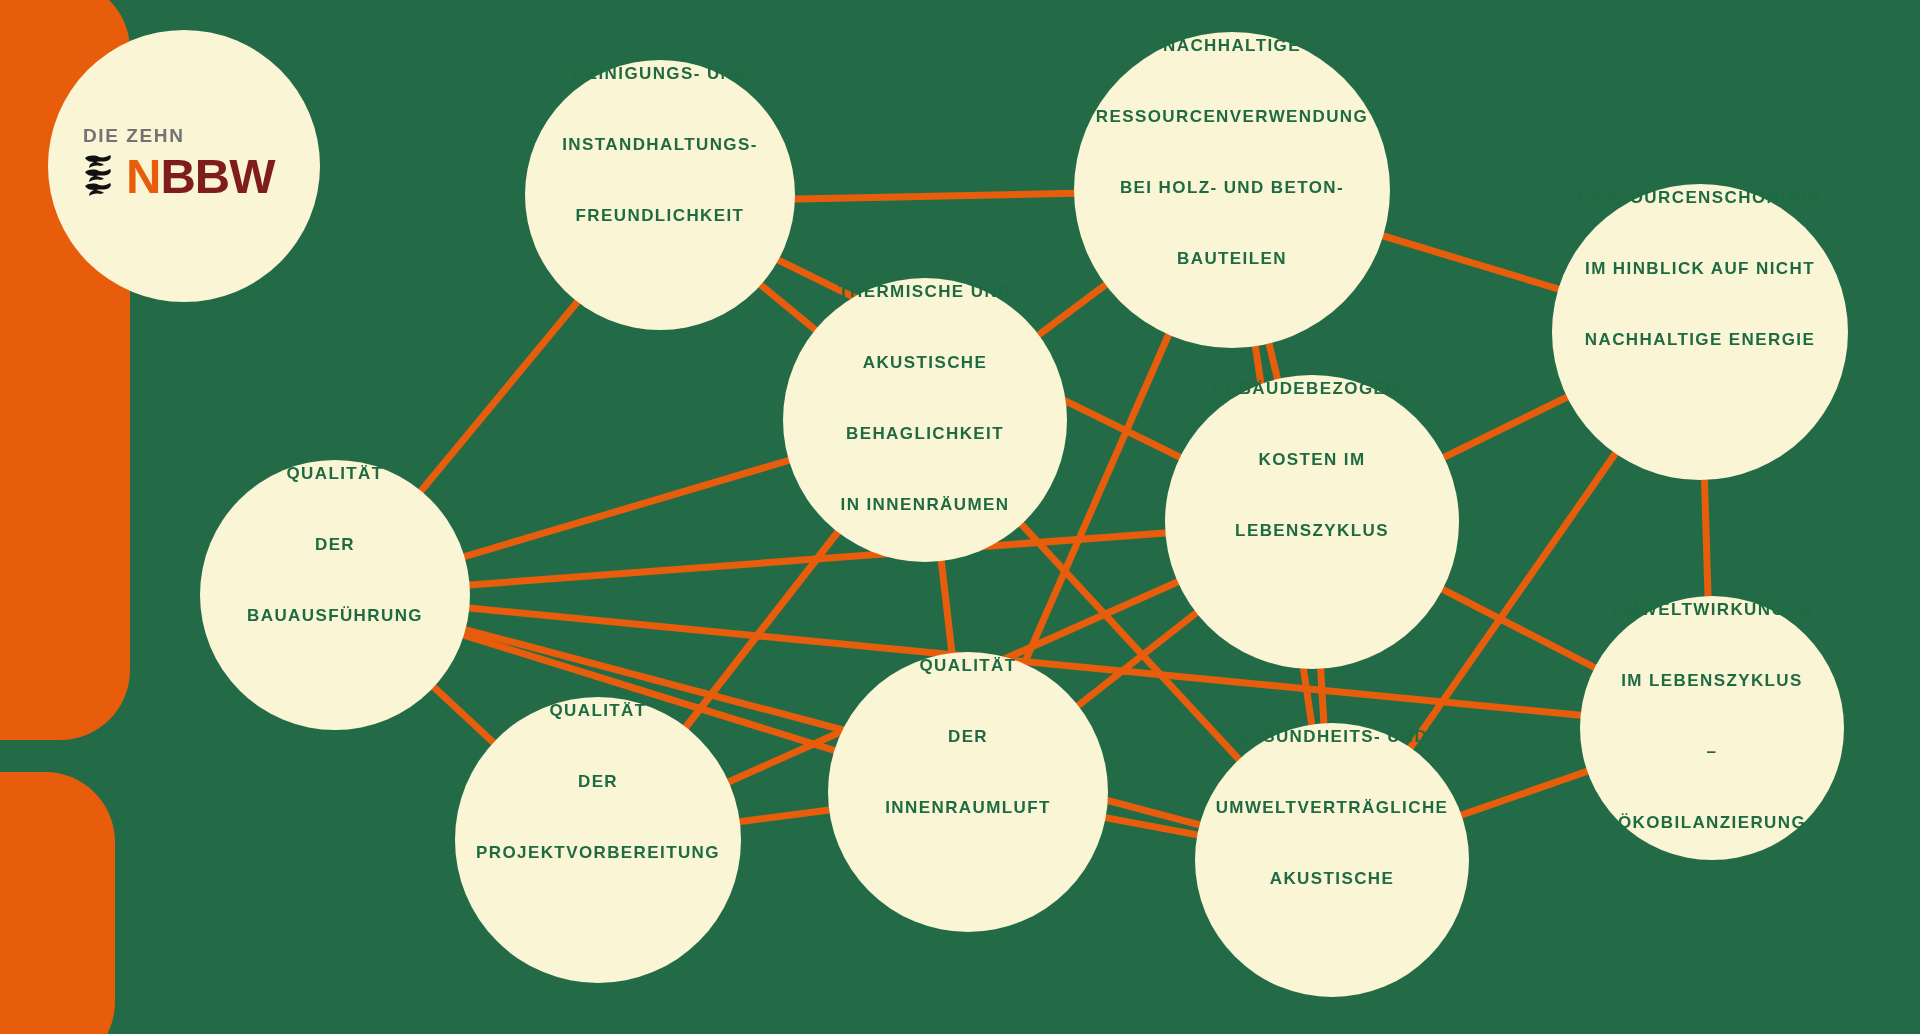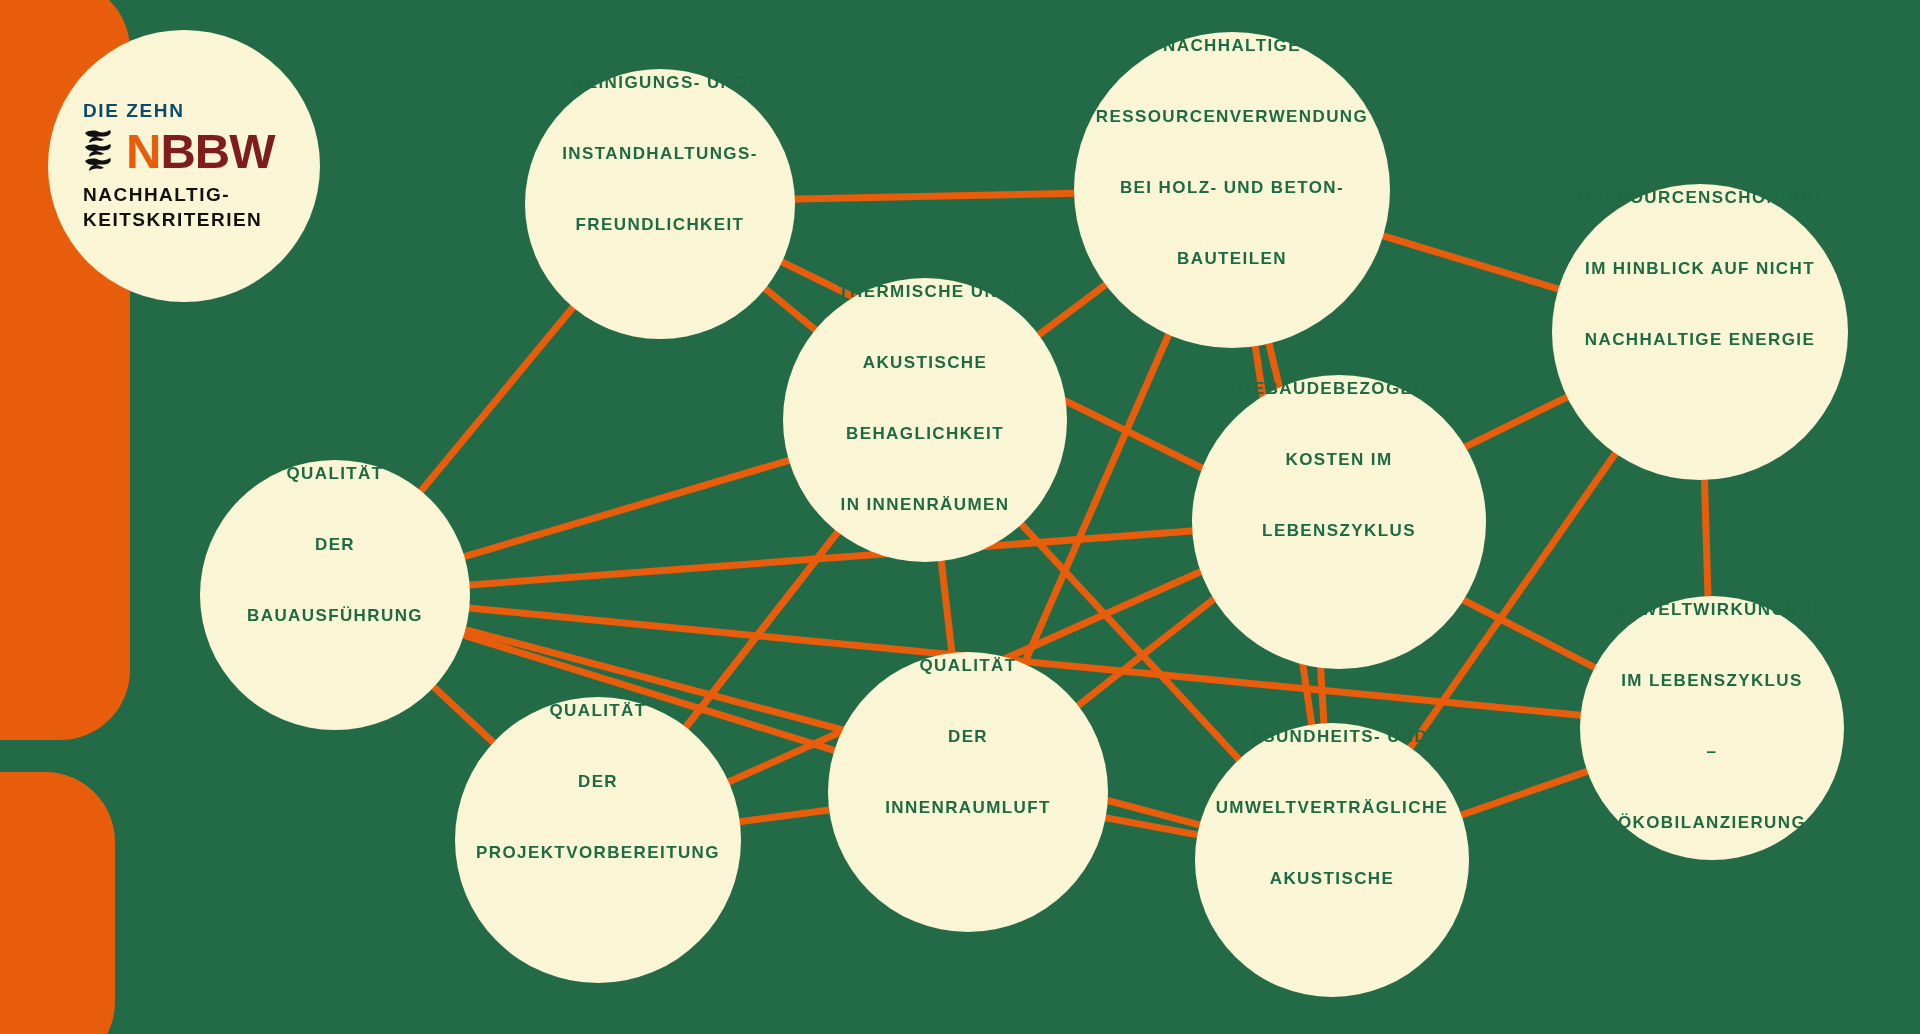--- a/index.html
+++ b/index.html
@@ -86,21 +86,21 @@
     background: #FAF5D5;
     border-radius: 50%;
     z-index: 5;
     display: flex;
     flex-direction: column;
     align-items: flex-start;
     justify-content: center;
     padding-left: 35px;
   }
   #logo-tagline-top {
-    color: #0c4a6e;
+    color: #737373;
     font-weight: bold;
     font-size: 19px;
     letter-spacing: 1.6px;
     margin-bottom: 7px;
   }
   #logo-wordmark-row {
     display: flex;
     align-items: center;
     margin-bottom: 9px;
   }
@@ -166,21 +166,21 @@
       <line x1="335" y1="595" x2="968" y2="792" class="edge-line"></line>
       <line x1="335" y1="595" x2="1332" y2="860" class="edge-line"></line>
       <line x1="335" y1="595" x2="1712" y2="728" class="edge-line"></line>
       <line x1="598" y1="840" x2="968" y2="792" class="edge-line"></line>
       <line x1="968" y1="792" x2="1332" y2="860" class="edge-line"></line>
       <line x1="1332" y1="860" x2="1712" y2="728" class="edge-line"></line>
       <line x1="598" y1="840" x2="925" y2="420" class="edge-line"></line>
     </svg>
 
   <div id="node-container">
-      <div class="node" style="left: 525px; top: 69px; width: 270px; height: 270px;">
+      <div class="node" style="left: 525px; top: 60px; width: 270px; height: 270px;">
         <div class="node-label-line">REINIGUNGS- UND</div>
         <div class="node-label-line">INSTANDHALTUNGS-</div>
         <div class="node-label-line">FREUNDLICHKEIT</div>
       </div>
       <div class="node" style="left: 1074px; top: 32px; width: 316px; height: 316px;">
         <div class="node-label-line">NACHHALTIGE</div>
         <div class="node-label-line">RESSOURCENVERWENDUNG</div>
         <div class="node-label-line">BEI HOLZ- UND BETON-</div>
         <div class="node-label-line">BAUTEILEN</div>
       </div>
@@ -188,21 +188,21 @@
         <div class="node-label-line">RESSOURCENSCHONUNG</div>
         <div class="node-label-line">IM HINBLICK AUF NICHT</div>
         <div class="node-label-line">NACHHALTIGE ENERGIE</div>
       </div>
       <div class="node" style="left: 783px; top: 278px; width: 284px; height: 284px;">
         <div class="node-label-line">THERMISCHE UND</div>
         <div class="node-label-line">AKUSTISCHE</div>
         <div class="node-label-line">BEHAGLICHKEIT</div>
         <div class="node-label-line">IN INNENRÄUMEN</div>
       </div>
-      <div class="node" style="left: 1192px; top: 375px; width: 294px; height: 294px;">
+      <div class="node" style="left: 1165px; top: 375px; width: 294px; height: 294px;">
         <div class="node-label-line">GEBÄUDEBEZOGENE</div>
         <div class="node-label-line">KOSTEN IM</div>
         <div class="node-label-line">LEBENSZYKLUS</div>
       </div>
       <div class="node" style="left: 200px; top: 460px; width: 270px; height: 270px;">
         <div class="node-label-line">QUALITÄT</div>
         <div class="node-label-line">DER</div>
         <div class="node-label-line">BAUAUSFÜHRUNG</div>
       </div>
       <div class="node" style="left: 1580px; top: 596px; width: 264px; height: 264px;">
@@ -234,19 +234,15 @@
       <svg id="logo-lions" viewBox="0 0 42 44" xmlns="http://www.w3.org/2000/svg">
         <g fill="#111111">
           <path d="M2 4 C6 1, 12 1, 16 3 C20 4, 24 3, 27 1 C29 3, 27 6, 24 7 C20 8, 16 7, 13 8 C16 9, 19 9, 21 11 L17 12 C13 11, 9 12, 6 14 C6 11, 8 9, 11 8 C7 8, 4 7, 2 4 Z"></path>
           <path d="M2 18 C6 15, 12 15, 16 17 C20 18, 24 17, 27 15 C29 17, 27 20, 24 21 C20 22, 16 21, 13 22 C16 23, 19 23, 21 25 L17 26 C13 25, 9 26, 6 28 C6 25, 8 23, 11 22 C7 22, 4 21, 2 18 Z"></path>
           <path d="M2 32 C6 29, 12 29, 16 31 C20 32, 24 31, 27 29 C29 31, 27 34, 24 35 C20 36, 16 35, 13 36 C16 37, 19 37, 21 39 L17 40 C13 39, 9 40, 6 42 C6 39, 8 37, 11 36 C7 36, 4 35, 2 32 Z"></path>
         </g>
       </svg>
       <span id="logo-n">N</span>
       <span id="logo-bbw">BBW</span>
     </div>
-    <div id="logo-tagline-bottom">
-        <div class="logo-tagline-bottom-line">NACHHALTIG-</div>
-        <div class="logo-tagline-bottom-line">KEITSKRITERIEN</div>
-      </div>
   </div>
 
 </div>
 
 </body></html>

